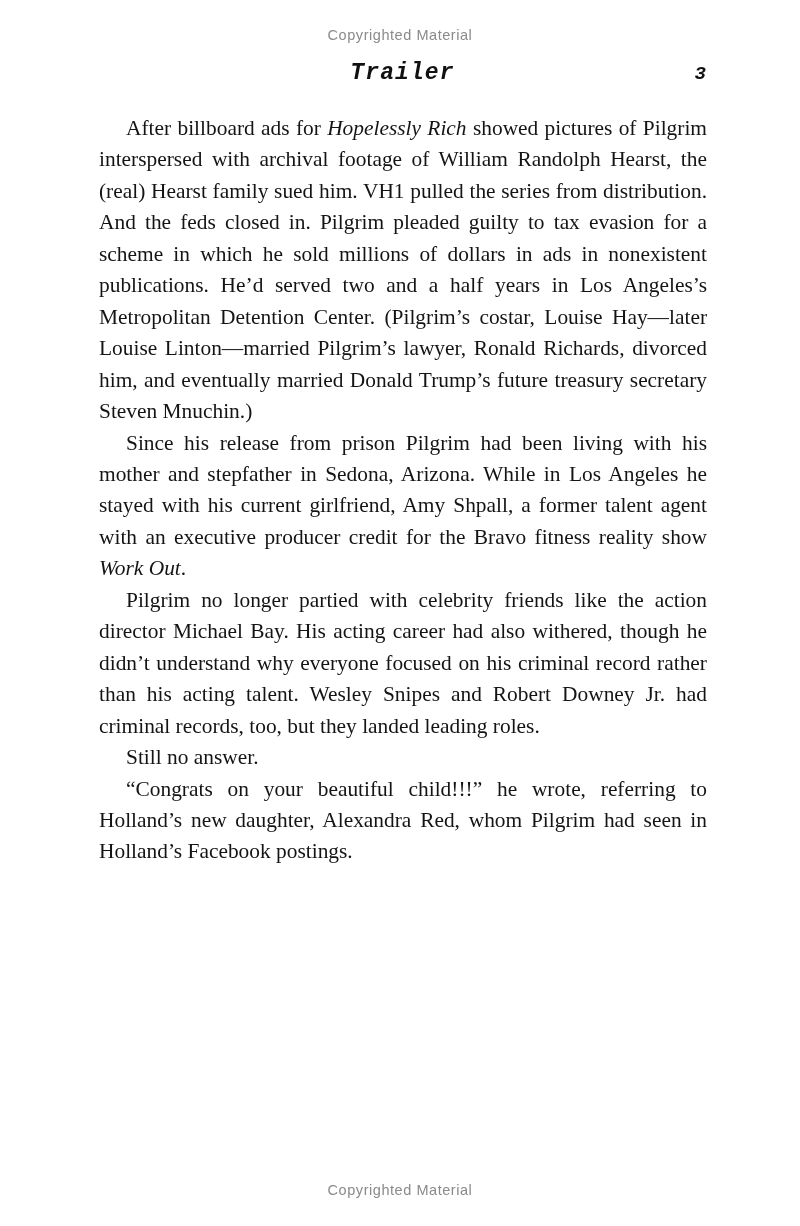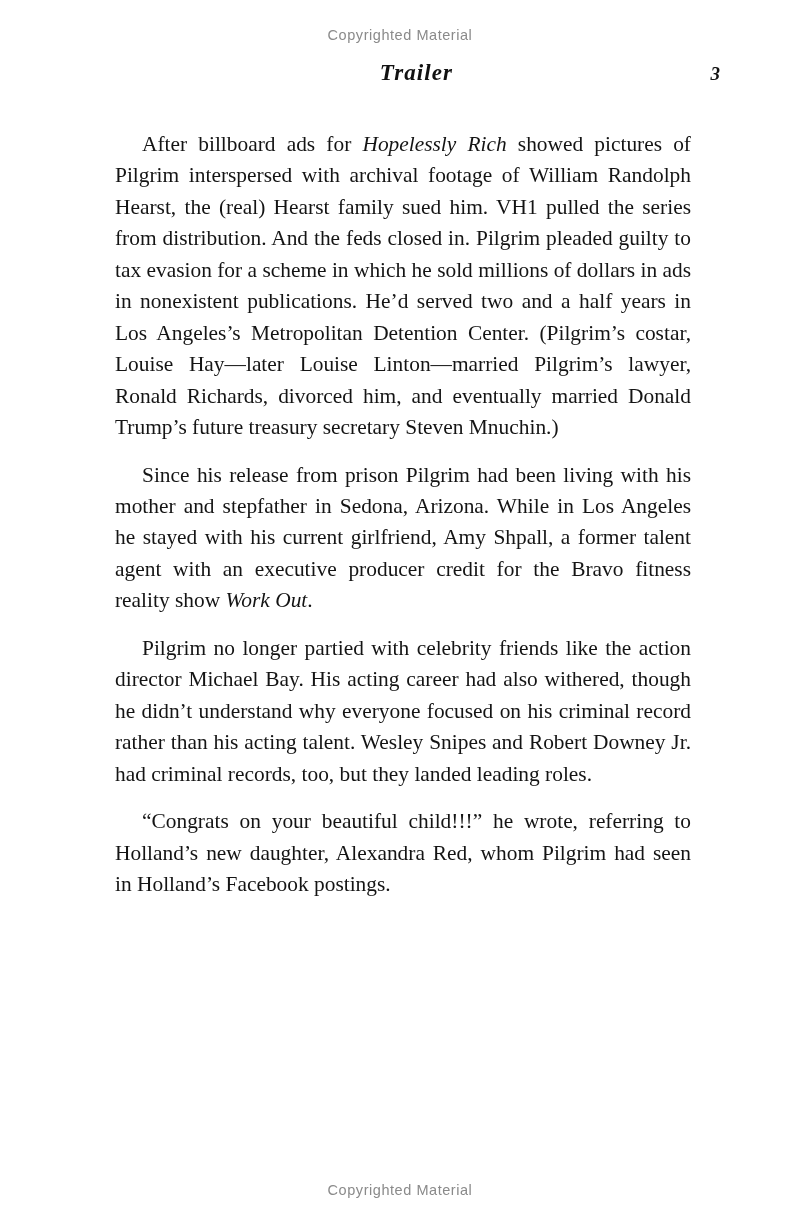--- a/index.html
+++ b/index.html
@@ -37,24 +37,25 @@
     letter-spacing: 0.55px;
     color: #8a8a8a;
     white-space: nowrap;
   }
   .watermark-top { top: 27px; }
   .watermark-bottom { top: 1182px; }
 
   
   .running-head {
     position: absolute;
-    left: 113px;
+    left: 99px;
     top: 60px;
     width: 607px;
     height: 30px;
+    font-family: Liberation Mono, monospace;
   }
   .running-title {
     position: absolute;
     left: 0;
     top: 0;
     width: 607px;
     text-align: center;
     font-style: italic;
     font-weight: 700;
     font-size: 23px;
@@ -73,21 +74,21 @@
   }
 
   
   .textblock {
     position: absolute;
     left: 99px;
     top: 113px;
     width: 608px;
   }
   .para {
-    margin: 16px;
+    margin: 0;
     font-size: 21.4px;
     line-height: 31.45px;
     text-align: justify;
     text-justify: inter-word;
     text-indent: 27px;
     hyphens: manual;
     -webkit-hyphens: manual;
     color: #141414;
   }
   .para.last-line-natural {
@@ -106,18 +107,19 @@
 
   <div class="running-head">
     <div class="running-title">Trailer</div>
     <div class="running-folio">3</div>
   </div>
 
   <div class="textblock" id="textblock">
       <p class="para last-line-natural">After billboard ads for <em>Hopelessly Rich</em> showed pictures of Pilgrim interspersed with archival footage of William Randolph Hearst, the (real) Hearst family sued him. VH1 pulled the series from distribution. And the feds closed in. Pilgrim pleaded guilty to tax evasion for a scheme in which he sold millions of dollars in ads in nonexistent publications. He’d served two and a half years in Los Angeles’s Metropolitan Detention Center. (Pilgrim’s costar, Louise Hay—later Louise Linton—married Pilgrim’s lawyer, Ronald Richards, divorced him, and eventually married Donald Trump’s future treasury secretary Steven Mnuchin.)</p>
       <p class="para last-line-natural">Since his release from prison Pilgrim had been living with his mother and stepfather in Sedona, Arizona. While in Los Angeles he stayed with his current girlfriend, Amy Shpall, a former talent agent with an executive producer credit for the Bravo fitness reality show <em>Work Out</em>.</p>
       <p class="para last-line-natural">Pilgrim no longer partied with celebrity friends like the action director Michael Bay. His acting career had also withered, though he didn’t understand why everyone focused on his criminal record rather than his acting talent. Wesley Snipes and Robert Downey Jr. had criminal records, too, but they landed leading roles.</p>
+      <p class="para last-line-natural">Still no answer.</p>
       <p class="para last-line-natural">“Congrats on your beautiful child!!!” he wrote, referring to Holland’s new daughter, Alexandra Red, whom Pilgrim had seen in Holland’s Facebook postings.</p>
     </div>
 
   <div class="watermark watermark-bottom">Copyrighted Material</div>
 
 </div>
 
 </body></html>

